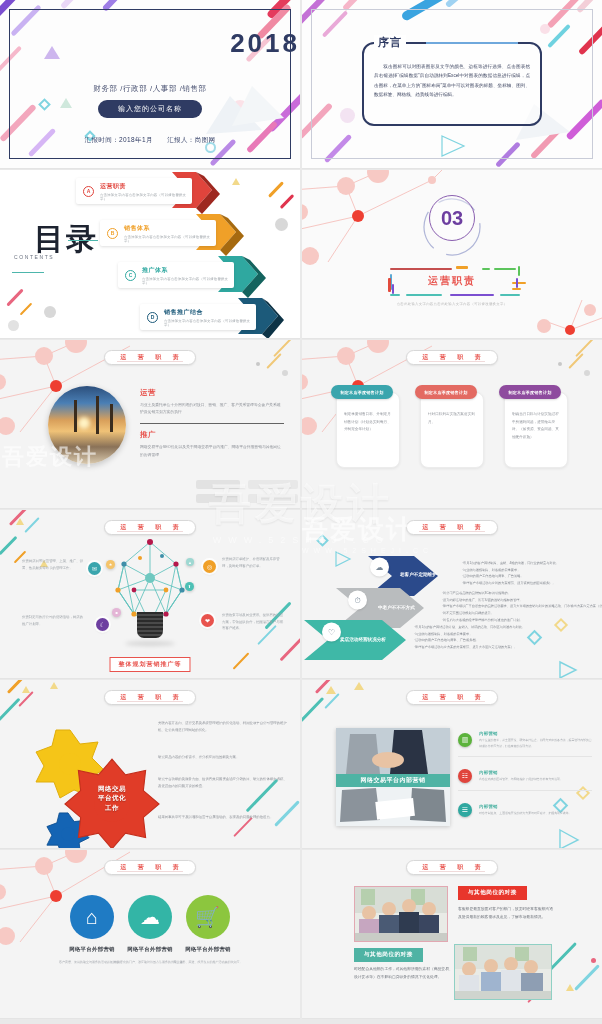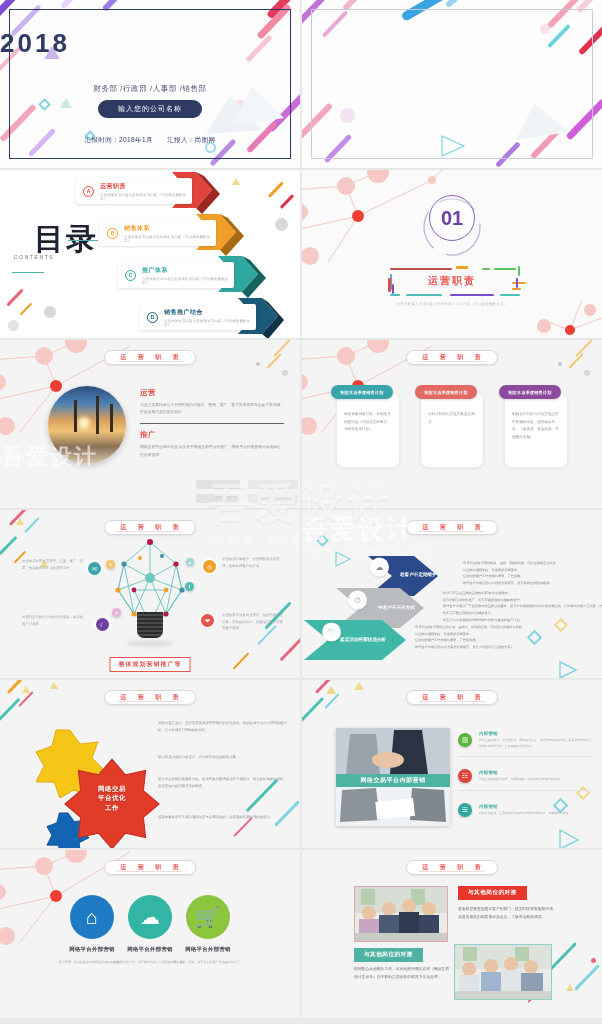--- a/index.html
+++ b/index.html
@@ -31,21 +31,21 @@
   .bar{position:absolute;border-radius:99px;transform-origin:center;}
   .tri{position:absolute;width:0;height:0;}
   .dot{position:absolute;border-radius:50%;}
   .sq{position:absolute;border:2px solid;transform:rotate(45deg);}
   .ring{position:absolute;border-radius:50%;border:2px solid;}
 
   
   .s1{background:#fdfdfd;}
   .s1frame{position:absolute;left:9px;top:9px;right:9px;bottom:9px;border:1px solid #2f3b63;z-index:5;}
   .s1 .ttl-year{
-    position:absolute;left:0;right:0;top:28px;text-align:left;
+    position:absolute;left:11px;right:0;top:28px;text-align:right;
     font-size:26px;font-weight:bold;color:#2f3b63;letter-spacing:3px;z-index:6;
   }
   .s1 .ttl-main{
     position:absolute;left:0;right:0;top:58px;text-align:center;
     font-size:19px;font-weight:bold;color:#2f3b63;letter-spacing:1px;z-index:6;
   }
   .s1 .ttl-sub{
     position:absolute;left:0;right:0;top:84px;text-align:center;
     font-size:7.5px;color:#4a5272;letter-spacing:.6px;z-index:6;
   }
@@ -267,20 +267,25 @@
       <span class="bar" style="right:36px;top:140px;width:40px;height:6px;background:#f19ab2;transform:rotate(-46deg);"></span>
       <span class="bar" style="right:78px;top:152px;width:32px;height:5px;background:#b07ce0;transform:rotate(-46deg);"></span>
       <svg width="300" height="170" style="position:absolute;left:0;top:0">
         <polygon points="140,136 162,146 140,156" fill="none" stroke="#7fd4e0" stroke-width="1.2"></polygon>
         <polygon points="232,104 268,132 214,140" fill="#f1f4f7"></polygon>
       </svg>
       <span class="dot" style="left:38px;top:108px;width:15px;height:15px;background:#f3e3f2;"></span>
       <span class="dot" style="right:52px;top:24px;width:10px;height:10px;background:#fae0e8;"></span>
 
       <div class="s2frame"></div>
+      <div class="s2box">
+        <h3>序言</h3>
+        <span class="rule"></span>
+        <p>双击图标可以对图表图形及文字的颜色、边框等进行选择、点击图表然后右键选择“编辑数据”后自动跳转到Excel中对图表的数据信息进行编辑，点击图标，在菜单上方的“图标布局”菜单中可以对图表的标题、坐标轴、图列、数据标签、网格线、趋势线等进行编辑。</p>
+      </div>
     </div>
   </div>
 
   <div class="slide s3">
     <div class="slide-inner">
       <span class="bar" style="left:4px;top:126px;width:22px;height:3px;background:#e8667f;transform:rotate(-46deg);"></span>
       <span class="bar" style="left:18px;top:138px;width:16px;height:2px;background:#f0a028;transform:rotate(-46deg);"></span>
       <span class="bar" style="right:14px;top:18px;width:20px;height:3px;background:#f0a028;transform:rotate(-46deg);"></span>
       <span class="bar" style="right:4px;top:30px;width:18px;height:3px;background:#e0344e;transform:rotate(-46deg);"></span>
       <span class="dot" style="right:12px;top:48px;width:13px;height:13px;background:#d8d8d8;"></span>
@@ -359,21 +364,21 @@
         <circle cx="76" cy="2" r="11" fill="#f7c9c4"></circle>
         <circle cx="-2" cy="42" r="8" fill="#f7c9c4"></circle>
         <circle cx="56" cy="46" r="6" fill="#ee3f32"></circle>
         <circle cx="8" cy="86" r="9" fill="#f7c9c4"></circle>
         <circle cx="130" cy="10" r="4" fill="#f7c9c4"></circle>
         <circle cx="268" cy="160" r="5" fill="#ee3f32"></circle>
         <circle cx="242" cy="156" r="7" fill="#f7c9c4"></circle>
         <circle cx="288" cy="140" r="6" fill="#f7c9c4"></circle>
       </svg>
 
-      <div class="num">01</div>
+      <div class="num">03</div>
       <svg width="70" height="70" style="position:absolute;left:50%;top:22px;transform:translateX(-50%);z-index:5">
         <circle cx="35" cy="35" r="28" fill="none" stroke="#b0b6d8" stroke-width="1.2" stroke-dasharray="40 14" transform="rotate(20 35 35)"></circle>
       </svg>
 
       <span class="cbar" style="left:88px;top:98px;width:62px;background:#c44f4f;"></span>
       <span class="cbar" style="left:154px;top:96px;width:12px;height:3px;background:#f0a028;"></span>
       <span class="cbar" style="left:180px;top:98px;width:8px;background:#5cc45c;"></span>
       <span class="cbar" style="left:192px;top:98px;width:22px;background:#5cc45c;"></span>
       <span class="cbar v" style="left:216px;top:96px;background:#5cc45c;"></span>
       <span class="cbar v" style="left:88px;top:104px;height:16px;background:#5ba9d4;"></span>

